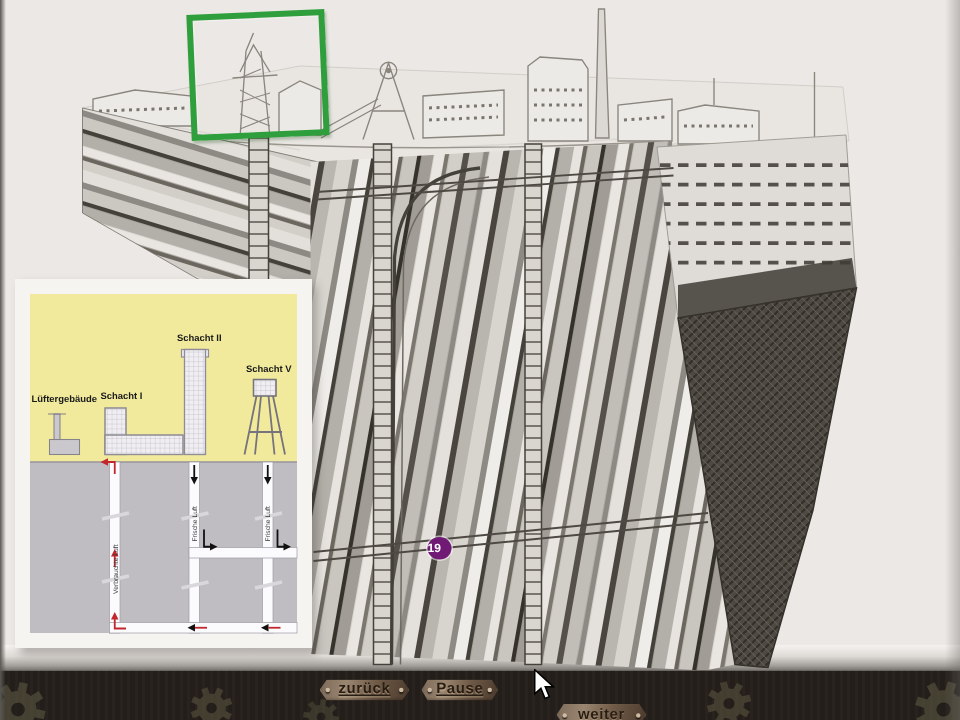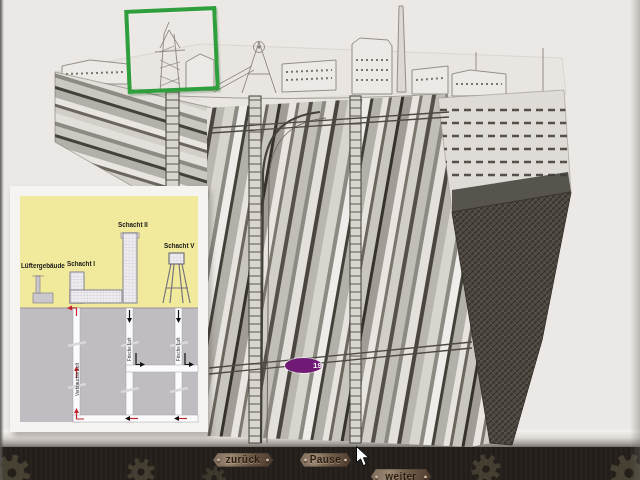--- a/index.html
+++ b/index.html
@@ -14,34 +14,34 @@
   .band{position:absolute;left:0;top:430px;width:640px;height:17px;z-index:1;
         background:linear-gradient(180deg,#f5f3f1,#ddd9d5 45%,#a5a19c 80%,#77736e);}
   .navbar{position:absolute;left:0;top:447px;width:640px;height:33px;z-index:4;background:#231e19;
           background-image:repeating-linear-gradient(90deg,rgba(255,255,255,.025) 0 2px,transparent 2px 5px);}
   .gears{position:absolute;left:0;top:0;width:640px;height:33px;}
   .plaque{position:absolute;display:flex;align-items:center;justify-content:center;border:0;padding:0;
           background:linear-gradient(100deg,#7c6a58,#9a8570 30%,#6e5946 62%,#4c3b2d);
           clip-path:polygon(0 50%,8% 12%,92% 12%,100% 50%,92% 88%,8% 88%);
           box-shadow:inset 0 1px 2px rgba(255,236,210,.45),inset 0 -2px 3px rgba(0,0,0,.55);
           color:#281d12;font:bold 10px/1 "Liberation Sans",sans-serif;letter-spacing:.4px;
-          text-shadow:0 1px 0 rgba(228,206,175,.35);cursor:pointer;}
+          text-shadow:0 1px 0 rgba(228,206,175,.35);cursor:pointer;text-decoration:underline;}
   .plaque::before,.plaque::after{content:'';position:absolute;width:3px;height:3px;border-radius:50%;
           background:#cdbaa2;box-shadow:0 1px 1px rgba(0,0,0,.8);top:50%;transform:translateY(-50%);}
   .plaque::before{left:4px;} .plaque::after{right:4px;}
   .btn-back{left:213px;top:4px;width:60px;height:18px;}
-  .btn-pause{left:300px;top:4px;width:51px;height:18px;}
+  .btn-pause{left:281px;top:4px;width:51px;height:18px;}
   .btn-next{left:371px;top:20px;width:60px;height:19px;}
   .inset{position:absolute;left:10px;top:186px;width:198px;height:246px;z-index:5;
          box-shadow:3px 4px 6px rgba(60,55,50,.35);}
   .highlight-frame{position:absolute;left:126px;top:8px;width:84px;height:76px;z-index:6;
          border:4px solid #2f9e3c;transform:rotate(-2.5deg);
          box-shadow:inset 1px 1px 0 rgba(255,255,255,.3),1px 2px 2px rgba(0,60,0,.25);}
-  .marker{position:absolute;left:285px;top:358px;width:37px;height:15px;border-radius:50%;z-index:3;
-         background:#701a75;color:#fff;font:bold 8px/15px "Liberation Sans",sans-serif;text-align:right;
+  .marker{position:absolute;left:285px;top:358px;width:16px;height:15px;border-radius:50%;z-index:3;
+         background:#701a75;color:#fff;font:bold 8px/15px "Liberation Sans",sans-serif;text-align:left;
          box-shadow:0 0 0 1px rgba(255,255,255,.55);cursor:pointer;}
   .cursor{position:absolute;left:356px;top:446px;z-index:10;pointer-events:none;}
   .ins-label{font:bold 6.3px "Liberation Sans",sans-serif;fill:#191919;}
   .ins-air{font:4.5px "Liberation Sans",sans-serif;fill:#3a3a3a;}
 </style>
 </head>
 <body>
 
 <div class="stage">
 

